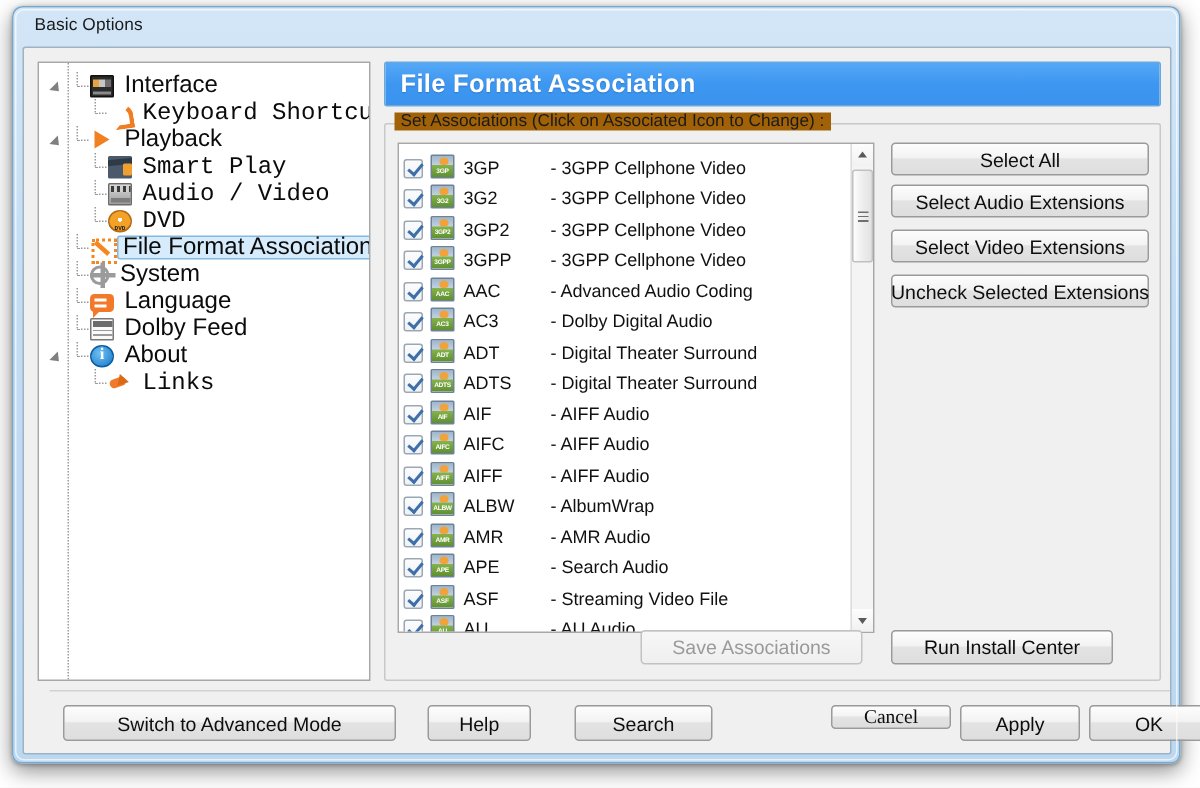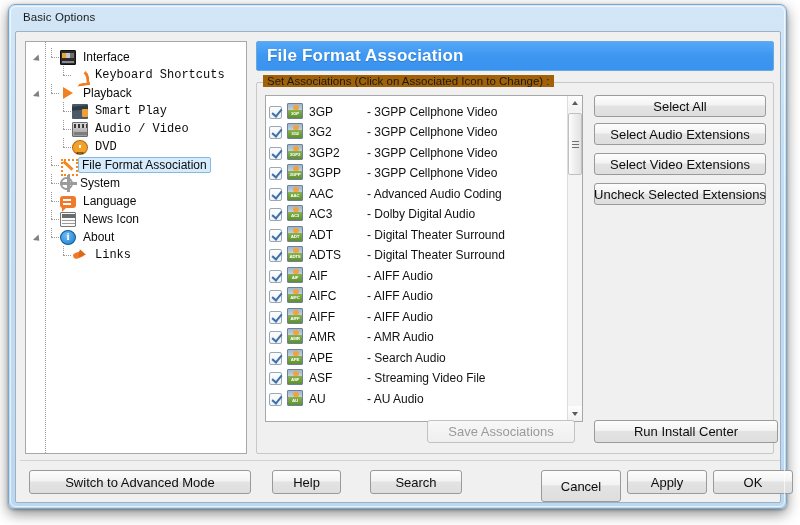--- a/index.html
+++ b/index.html
@@ -58,21 +58,21 @@
     background: #ffffff;
     border: 1px solid #a7a7a7;
     overflow: hidden;
     padding: 6px 0 0 0;
   }
   .tree-row {
     position: relative;
     height: 18px;
     display: flex;
     align-items: center;
-    font-size: 12px;
+    font-size: 16px;
     color: #0b0b0b;
     white-space: nowrap;
     padding-left: 6px;
   }
   .tree-row .lbl { padding: 0 4px; line-height: 14px; }
   .tree-row.lvl1 { padding-left: 8px; }
   .tree-row.lvl2 { padding-left: 32px; font-family: Liberation Mono, monospace; }
   .tree-row.selected .lbl {
     background: #d6ebfb;
     border: 1px solid #86b9e0;
@@ -362,34 +362,34 @@
   #side-buttons .gap { height: 6px; }
 
   #save-assoc {
     position: absolute;
     left: 170px; bottom: 10px;
     width: 148px; height: 23px;
   }
   #run-install {
     position: absolute;
     left: 337px; bottom: 10px;
-    width: 184px; height: 23px;
+    width: 148px; height: 23px;
   }
 
   
   #bottom-bar {
     position: absolute;
-    left: 4px; right: 0; bottom: 0;
+    left: 17px; right: 0; bottom: 0;
     height: 42px;
     border-top: 1px solid #d2d2d2;
   }
   #btn-advanced { position:absolute; left: 9px; top: 9px; width: 222px; height: 24px; }
   #btn-help     { position:absolute; left: 252px; top: 9px; width: 69px; height: 24px; }
   #btn-search   { position:absolute; left: 350px; top: 9px; width: 92px; height: 24px; }
-  #btn-cancel   { position:absolute; left: 521px; top: 9px; width: 80px; height: 32px; }
+  #btn-cancel   { position:absolute; left: 521px; top: 9px; width: 80px; height: 16px; font-family: Liberation Serif, serif; }
   #btn-apply    { position:absolute; left: 607px; top: 9px; width: 80px; height: 24px; }
   #btn-ok       { position:absolute; left: 693px; top: 9px; width: 80px; height: 24px; }
 </style>
 </head>
 <body>
 
 <div id="window-frame">
 
   <div id="titlebar">
     <span>Basic Options</span>
@@ -447,21 +447,21 @@
           <div class="tree-row lvl1">
             <span class="expander"></span>
             <span class="connector"></span>
             <span class="ticon ic-lang"></span>
             <span class="lbl">Language</span>
           </div>
           <div class="tree-row lvl1">
             <span class="expander"></span>
             <span class="connector"></span>
             <span class="ticon ic-news"></span>
-            <span class="lbl">News Icon</span>
+            <span class="lbl">Dolby Feed</span>
           </div>
           <div class="tree-row lvl1">
             <span class="expander open"></span>
             <span class="connector"></span>
             <span class="ticon ic-about"></span>
             <span class="lbl">About</span>
           </div>
           <div class="tree-row lvl2">
             <span class="connector"></span>
             <span class="ticon ic-links"></span>
@@ -572,20 +572,29 @@
                 <span class="ext-desc">- AIFF Audio</span>
               </div>
               <div class="ext-row">
                 <span class="ext-cb"></span>
                 <span class="fileicon">
                   <span class="knob"></span>
                   <span class="band">AIFF</span>
                 </span>
                 <span class="ext-name">AIFF</span>
                 <span class="ext-desc">- AIFF Audio</span>
+              </div>
+              <div class="ext-row">
+                <span class="ext-cb"></span>
+                <span class="fileicon">
+                  <span class="knob"></span>
+                  <span class="band">ALBW</span>
+                </span>
+                <span class="ext-name">ALBW</span>
+                <span class="ext-desc">- AlbumWrap</span>
               </div>
               <div class="ext-row">
                 <span class="ext-cb"></span>
                 <span class="fileicon">
                   <span class="knob"></span>
                   <span class="band">AMR</span>
                 </span>
                 <span class="ext-name">AMR</span>
                 <span class="ext-desc">- AMR Audio</span>
               </div>

